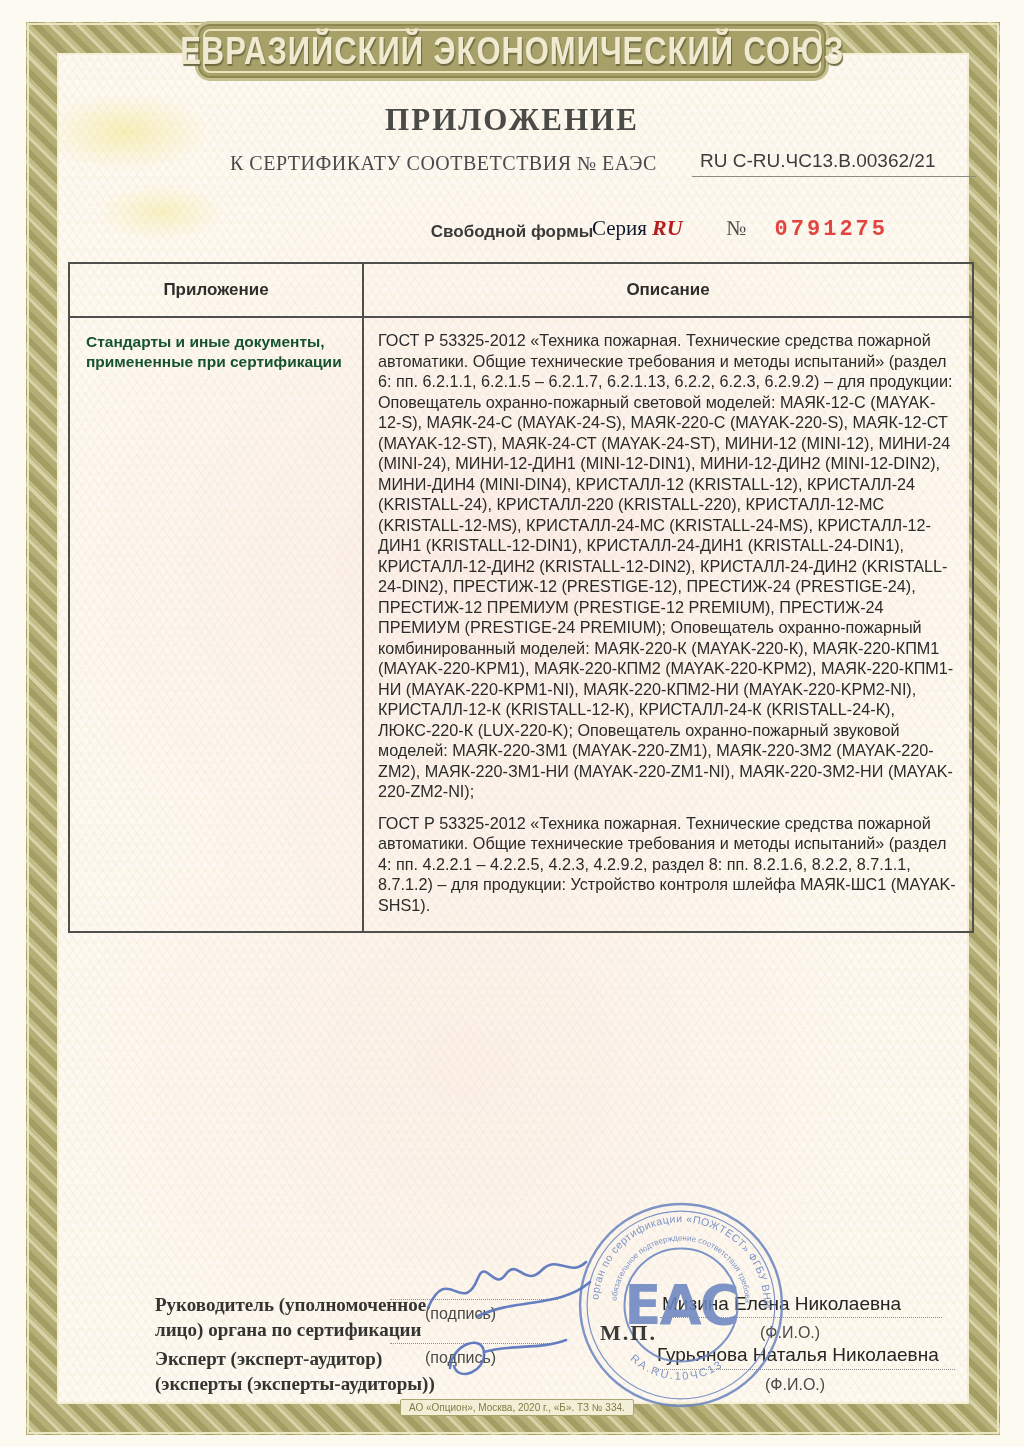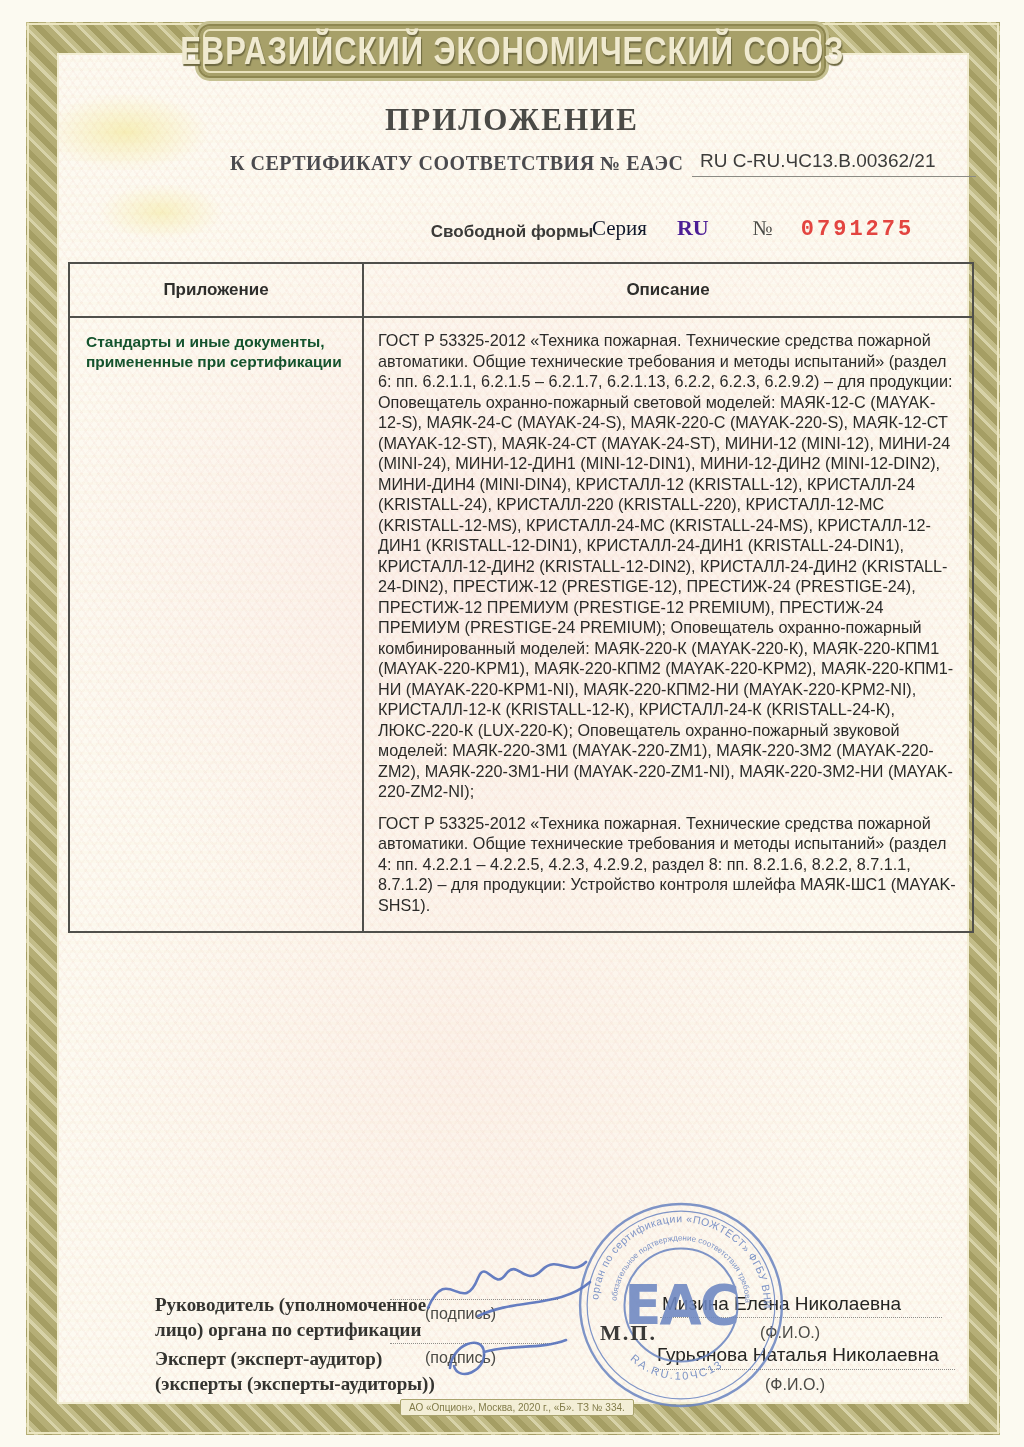--- a/index.html
+++ b/index.html
@@ -37,28 +37,28 @@
     white-space:nowrap; transform:scaleY(1.18) scaleX(.94); text-shadow:1px 2px 1px #6e6940; }
 
   .content { position:absolute; inset:0; z-index:2; }
 
   .title { position:absolute; left:0; width:100%; top:102px; text-align:center;
     font-family:"Liberation Serif", serif; font-weight:bold; font-size:31px;
     letter-spacing:2px; color:#4a4a46; }
 
   .certline { position:absolute; left:0; top:152px; width:100%; }
   .cert-label { position:absolute; left:230px; top:0; font-family:"Liberation Serif", serif;
-    font-weight:bold; font-size:20px; color:#4a4a4e; letter-spacing:.5px; white-space:nowrap; }
+    font-weight:normal; font-size:20px; color:#4a4a4e; letter-spacing:.5px; white-space:nowrap; }
   .cert-number { position:absolute; left:692px; top:-2px; width:284px; font-size:19px;
     color:#3c3c3a; border-bottom:1.5px solid #8b8b85; padding:0 4px 4px 8px; white-space:nowrap; }
 
   .series-row { position:absolute; left:592px; top:188px; display:flex; align-items:baseline; }
   .series-label { font-family:Liberation Serif, serif; font-size:21px; color:#0f172a;margin-top:28px; }
   .series-value { font-family:"Liberation Serif", serif; font-weight:bold; font-size:22px;
-    color:#4c1d95; margin-left:30px; }
+    color:#b91c1c; margin-left:5px;font-style:italic; }
   .no-sign { font-family:"Liberation Serif", serif; font-size:21px; color:#4c4c48; margin-left:44px; }
   .blank-number { font-family:"Liberation Mono", monospace; font-weight:bold; font-size:22px;
     color:#e34440; letter-spacing:3px; margin-left:28px; }
 
   .form-type { position:absolute; left:0; top:222px; width:100%; text-align:center;
     font-weight:bold; font-size:17px; color:#3a3a38; }
 
   
   .apx-table { position:absolute; left:68px; top:262px; width:906px;
     display:grid; grid-template-columns:292px 1fr; border:2px solid #4f4f4b; }

